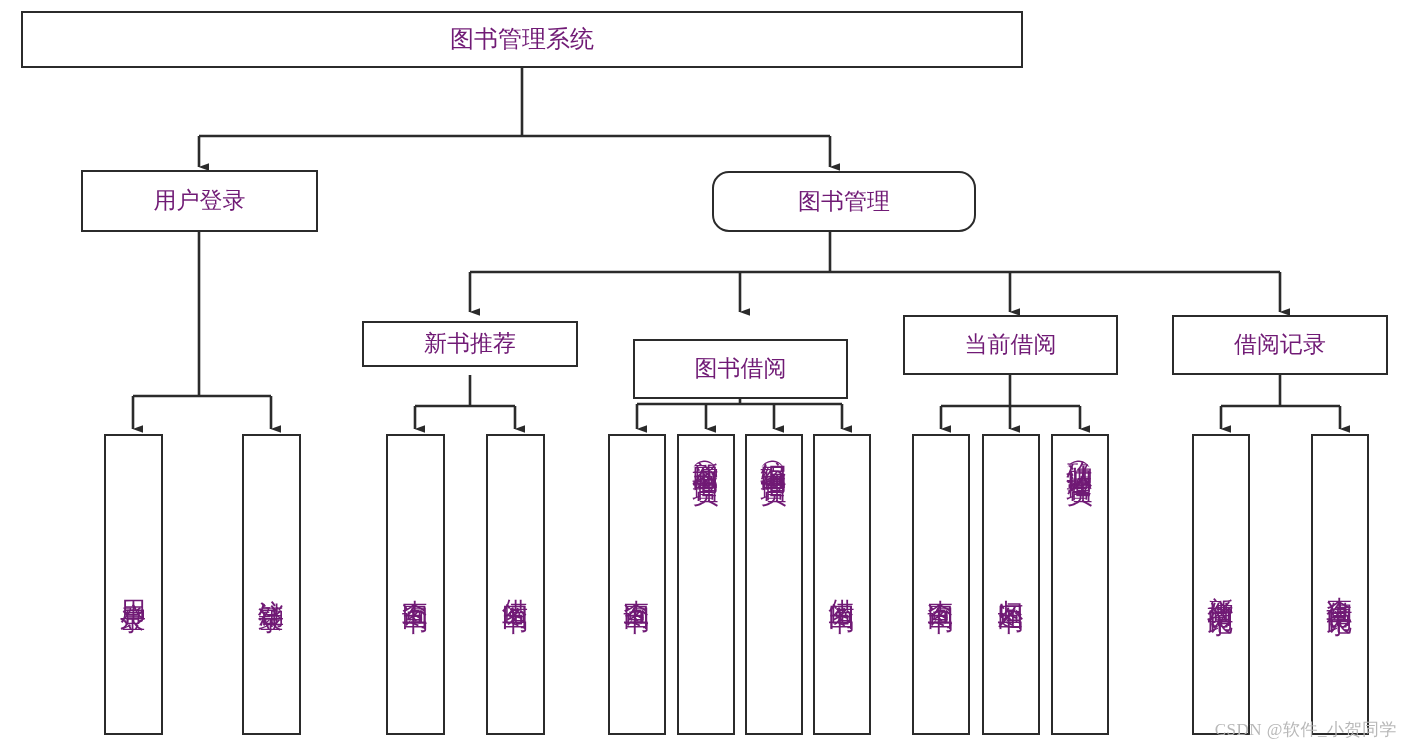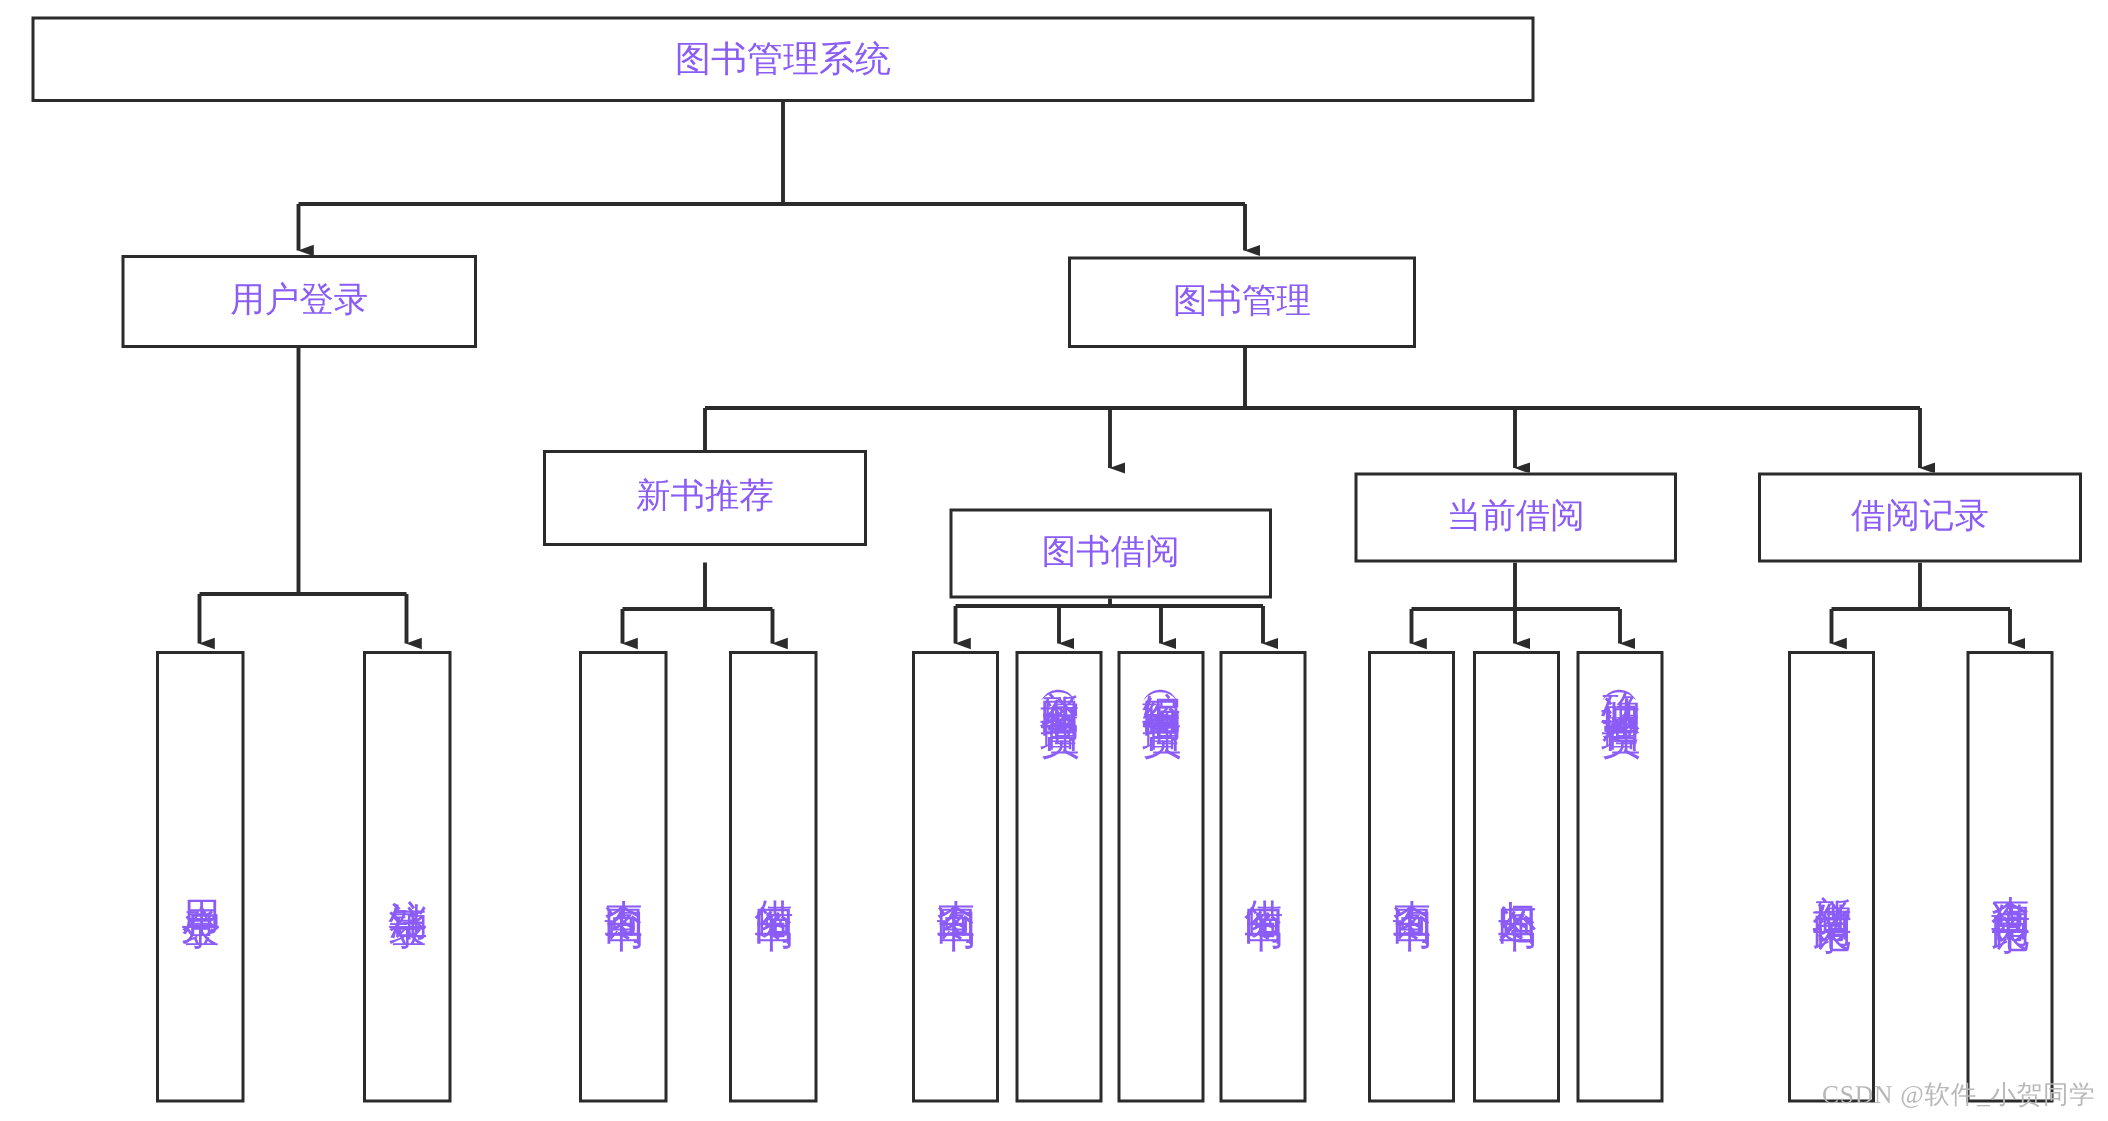--- a/index.html
+++ b/index.html
@@ -30,21 +30,21 @@
     position: absolute;
     box-sizing: border-box;
     background: #ffffff;
     border: 2.5px solid #2b2b2b;
     display: flex;
     align-items: center;
     justify-content: center;
     z-index: 2;
   }
   .node .node-label {
-    color: #8b5cf6;
+    color: #701a75;
     line-height: 1.18;
     text-align: left;
     white-space: pre;
   }
   
   .node.horiz .node-label {
     font-size: 23px;
   }
   .node.root .node-label {
     font-size: 24px;
@@ -134,25 +134,25 @@
     </g>
   </svg>
 
   <div class="node horiz root" style="left:21px; top:11px; width:1002px; height:57px;">
     <span class="node-label">图书管理系统</span>
   </div>
 
   <div class="node horiz" style="left:81px; top:170px; width:237px; height:62px;">
     <span class="node-label">用户登录</span>
   </div>
-  <div class="node horiz" style="left:712px; top:171px; width:232px; height:61px;">
+  <div class="node horiz" style="left:712px; top:171px; width:264px; height:61px;border-radius:17px;">
     <span class="node-label">图书管理</span>
   </div>
 
-  <div class="node horiz" style="left:362px; top:300px; width:216px; height:64px;">
+  <div class="node horiz" style="left:362px; top:321px; width:216px; height:46px;">
     <span class="node-label">新书推荐</span>
   </div>
   <div class="node horiz" style="left:633px; top:315px; width:215px; height:60px;margin-top:24px;">
     <span class="node-label">图书借阅</span>
   </div>
   <div class="node horiz" style="left:1172px; top:315px; width:216px; height:60px;">
     <span class="node-label">借阅记录</span>
   </div>
   <div class="node horiz" style="left:903px; top:315px; width:215px; height:60px;">
     <span class="node-label">当前借阅</span>

